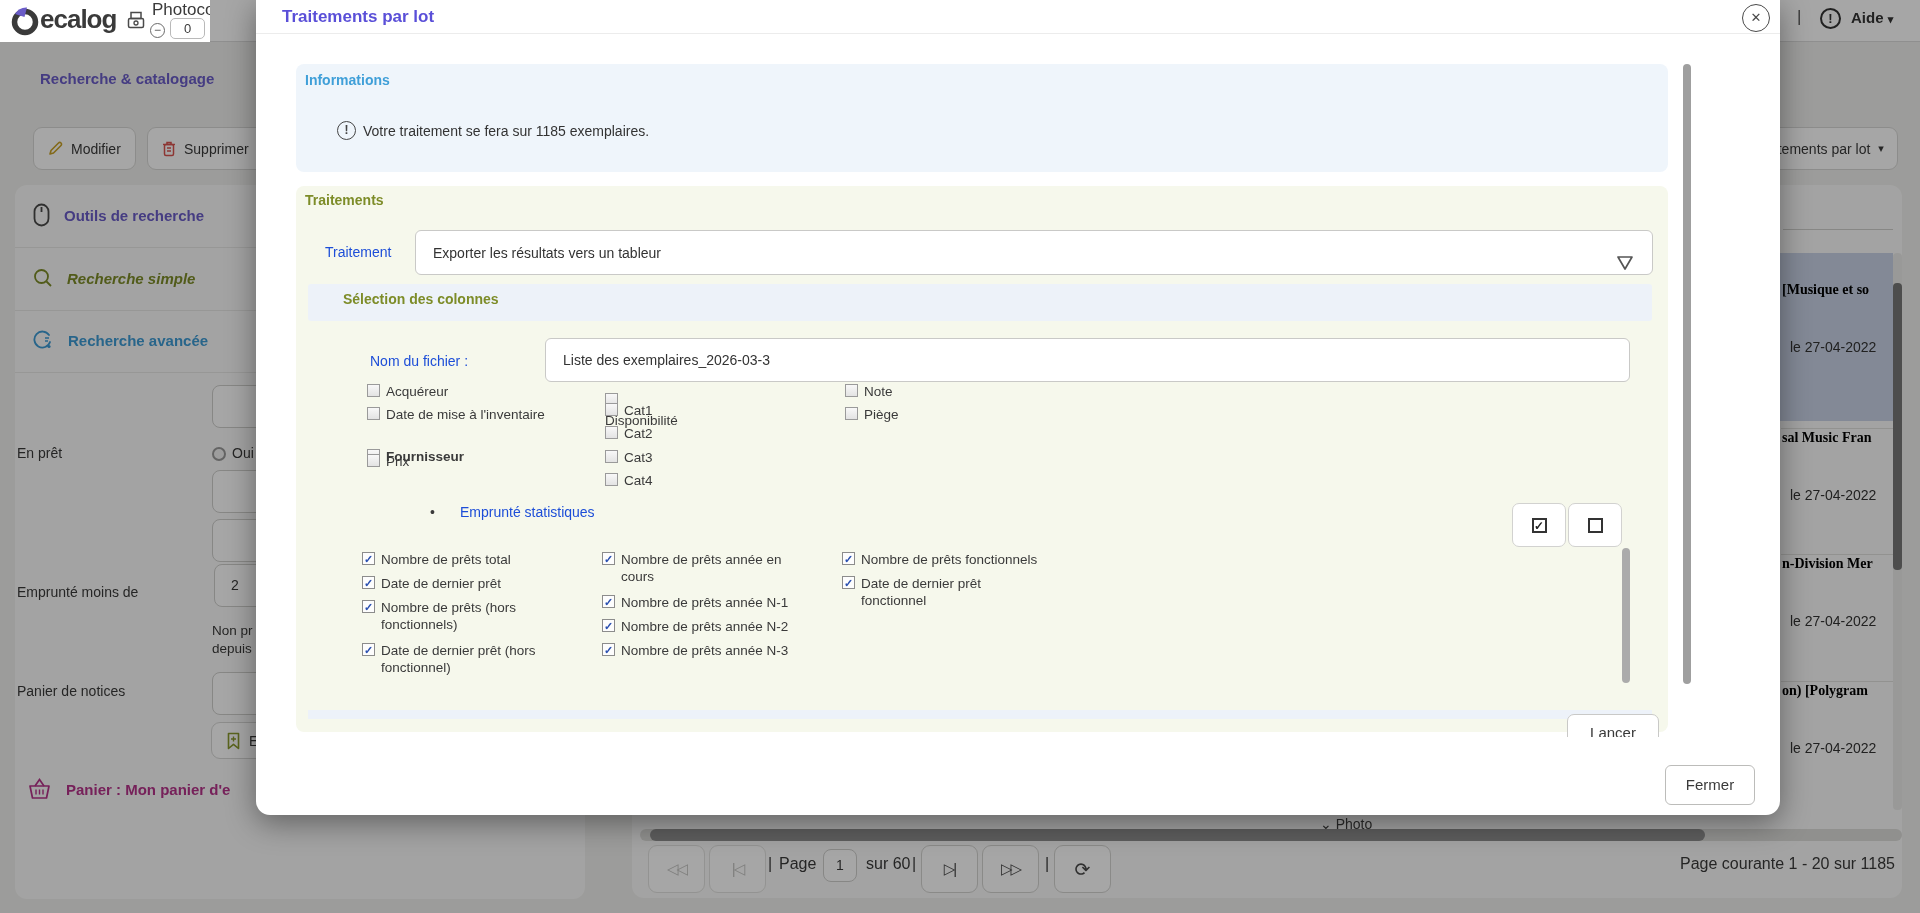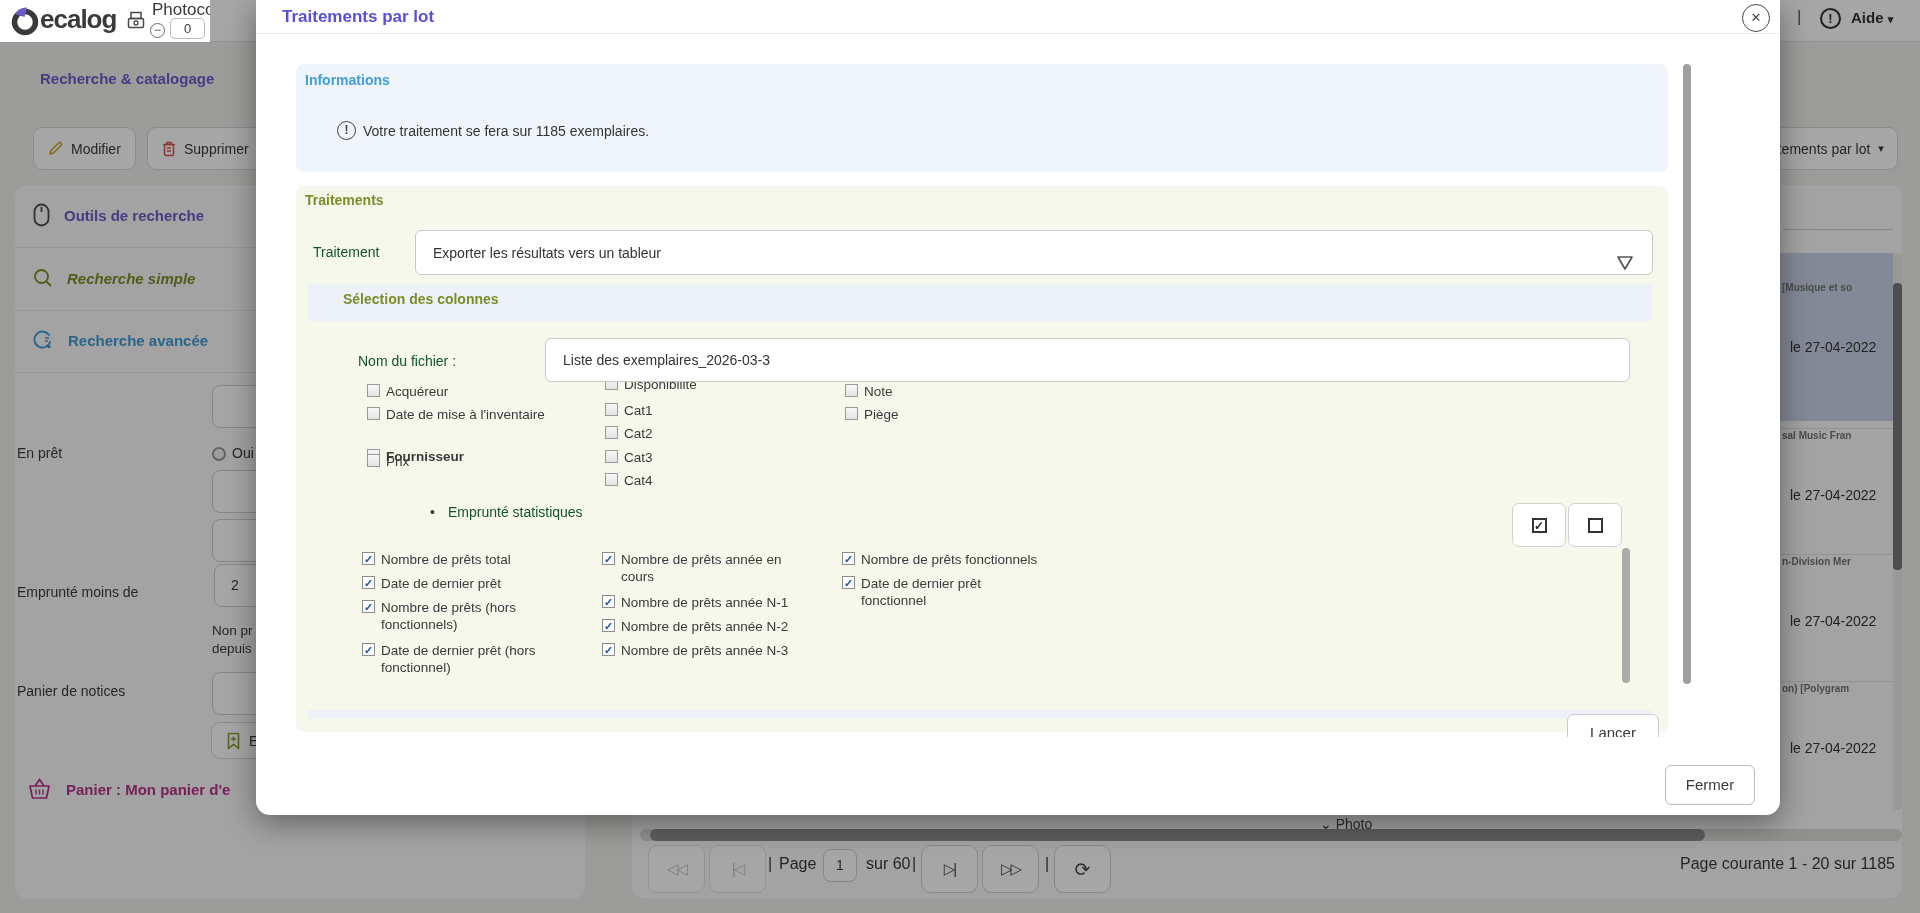--- a/index.html
+++ b/index.html
@@ -11,21 +11,21 @@
   .nav-link{left:40px;top:70px;font-size:15px;font-weight:bold;color:#6a5cc8;z-index:1;}
   .tbtn{background:#fff;border:1px solid #d8d8d6;border-radius:9px;display:flex;align-items:center;gap:8px;
         font-size:14px;color:#3a3a3a;padding:0 14px;height:43px;box-sizing:border-box;z-index:1;}
   .side-card{left:15px;top:185px;width:570px;height:714px;background:#fbfbfa;border-radius:12px;z-index:1;}
   .res-card{left:632px;top:185px;width:1270px;height:713px;background:#fbfbfa;border-radius:12px;z-index:1;}
   .side-item{display:flex;align-items:center;gap:14px;font-size:15px;font-weight:bold;z-index:2;}
   .divider{height:1px;background:#e9e9e7;z-index:2;}
   .input{background:#fff;border:1px solid #cfcfcd;border-radius:8px;box-sizing:border-box;z-index:2;}
   .flabel{font-size:14px;color:#3a3a3a;z-index:2;}
   .radio{width:14px;height:14px;border:2px solid #9a9a9a;border-radius:50%;background:#f2f2f2;box-sizing:border-box;z-index:2;}
-  .res-title{font-size:10px;font-weight:bold;color:#737373;white-space:nowrap;overflow:hidden;z-index:3;}
+  .res-title{font-size:14px;font-weight:bold;color:#000000;white-space:nowrap;overflow:hidden;z-index:3;font-family:Liberation Serif, serif;}
   .res-date{font-size:14px;color:#333;white-space:nowrap;overflow:hidden;z-index:3;}
   .pg-btn{background:#fff;border:1px solid #d4d4d2;border-radius:9px;display:flex;align-items:center;justify-content:center;
           font-size:15px;color:#4a4a4a;z-index:2;width:57px;height:48px;box-sizing:border-box;letter-spacing:-2px;}
   .pg-btn.dis{color:#c3c3c1;border-color:#e2e2e0;}
   .pg-txt{font-size:16px;color:#3a3a3a;z-index:2;}
   
   .overlay{left:0;top:0;width:1920px;height:913px;background:rgba(0,0,0,0.35);z-index:50;}
   
   .topstrip{left:0;top:0;width:210px;height:42px;background:#fff;overflow:hidden;z-index:60;}
   .logo-text{position:absolute;left:40px;top:4px;font-size:26px;font-weight:bold;color:#3a3a3a;letter-spacing:-1px;}
@@ -42,21 +42,21 @@
   .m-close{position:absolute;left:1486px;top:4px;width:28px;height:28px;border:1.5px solid #4a4a4a;border-radius:50%;
            text-align:center;line-height:25px;font-size:13px;color:#4a4a4a;background:#fff;}
   .m-hairline{position:absolute;left:0;top:33px;width:1524px;height:1px;background:#ececec;}
   .panel-info{position:absolute;left:40px;top:64px;width:1372px;height:108px;background:#eff5fb;border-radius:8px;}
   .panel-green{position:absolute;left:40px;top:186px;width:1372px;height:546px;background:#f6f8ec;border-radius:8px;}
   .h-blue{position:absolute;left:49px;top:72px;font-size:14px;font-weight:bold;color:#3f9fd8;}
   .h-green{position:absolute;font-size:14px;font-weight:bold;color:#7d8c28;}
   .info-ic{position:absolute;left:81px;top:121px;width:19px;height:19px;border:1.5px solid #444;border-radius:50%;
            font-size:12px;font-weight:bold;text-align:center;line-height:16px;color:#444;}
   .info-msg{position:absolute;left:107px;top:123px;font-size:14px;color:#333;}
-  .m-label{position:absolute;font-size:14px;color:#14532d;}
+  .m-label{position:absolute;font-size:14px;color:#1d4ed8;margin-left:12px;}
   .m-input{position:absolute;background:#fff;border:1px solid #c9c9c7;border-radius:6px;font-size:14px;color:#333;
            display:flex;align-items:center;padding:0 17px;}
   .substrip{position:absolute;left:52px;top:284px;width:1344px;height:37px;background:#edf2f9;border-radius:3px;}
   .bluestrip2{position:absolute;left:52px;top:710px;width:1344px;height:9px;background:#edf2f9;}
   .cbrow{position:absolute;display:flex;gap:6px;align-items:flex-start;}
   .cb{width:13px;height:13px;border:1px solid #9a9a9a;background:linear-gradient(#f8f8f8,#e3e3e3);flex:0 0 13px;margin-top:1px;}
   .cb.on{background:#fdfdfd;border-color:#8c8c8c;color:#2b50b0;font-size:11px;font-weight:bold;line-height:12px;text-align:center;}
   .cbl{font-size:13.5px;color:#3a3a3a;line-height:17px;}
   .bullet{position:absolute;font-size:14px;color:#3a3a3a;}
   .selbtn{position:absolute;width:54px;height:44px;background:#fff;border:1px solid #d2d2d0;border-radius:7px;
@@ -251,21 +251,21 @@
     </div>
     <div class="dd-arrow">
       <svg width="22" height="20" viewBox="0 0 22 20">
           <path d="M4 4 L18 4 L11 16 Z" fill="none" stroke="#555" stroke-width="1.7" stroke-linejoin="round"></path>
         </svg>
     </div>
 
     <div class="substrip"></div>
     <div class="h-green" style="left:87px;top:291px;">Sélection des colonnes</div>
 
-    <div class="cbrow" style="left:349px;top:376px;width:200px;">
+    <div class="cbrow" style="left:349px;top:392px;width:200px;flex-direction:column;">
         <span class="cb"></span>
         <span class="cbl">Disponibilité</span>
       </div>
 
     <div class="m-label" style="left:102px;top:353px;">Nom du fichier :</div>
     <div class="m-input" style="left:289px;top:338px;width:1085px;height:44px;">
       <span>Liste des exemplaires_2026-03-3</span>
     </div>
 
     <div class="cbrow" style="left:111px;top:383px;width:220px;">

